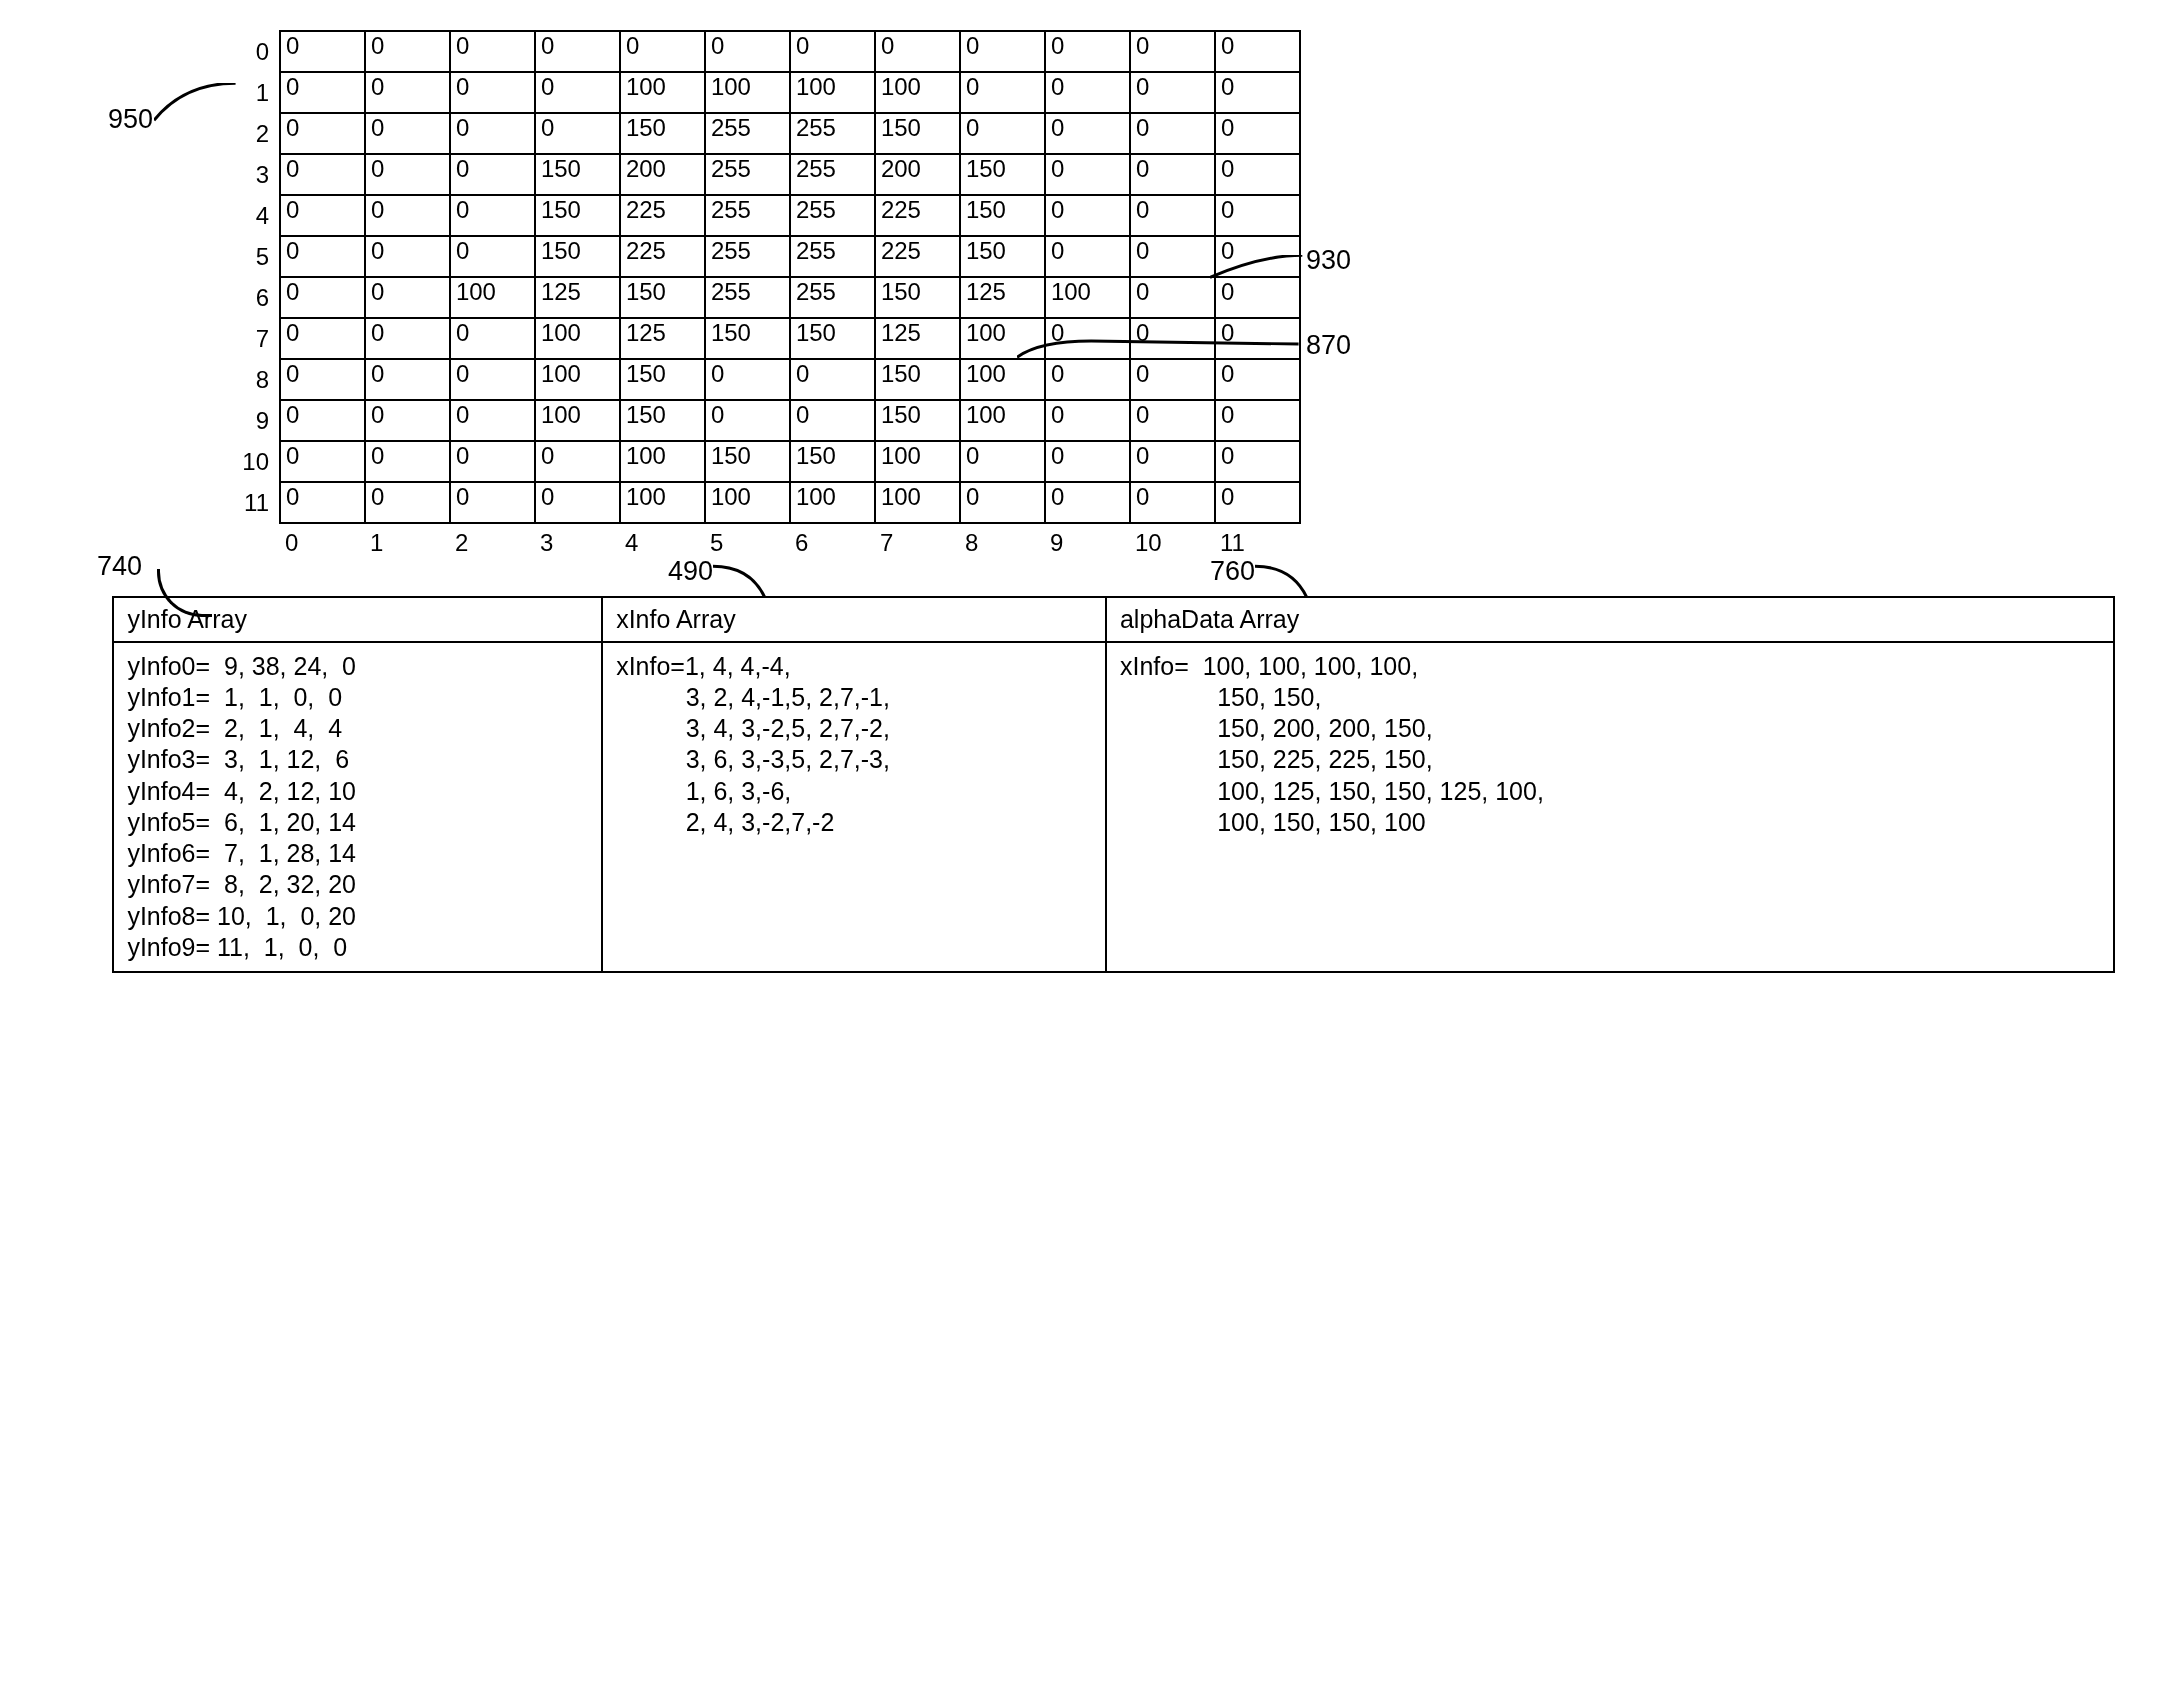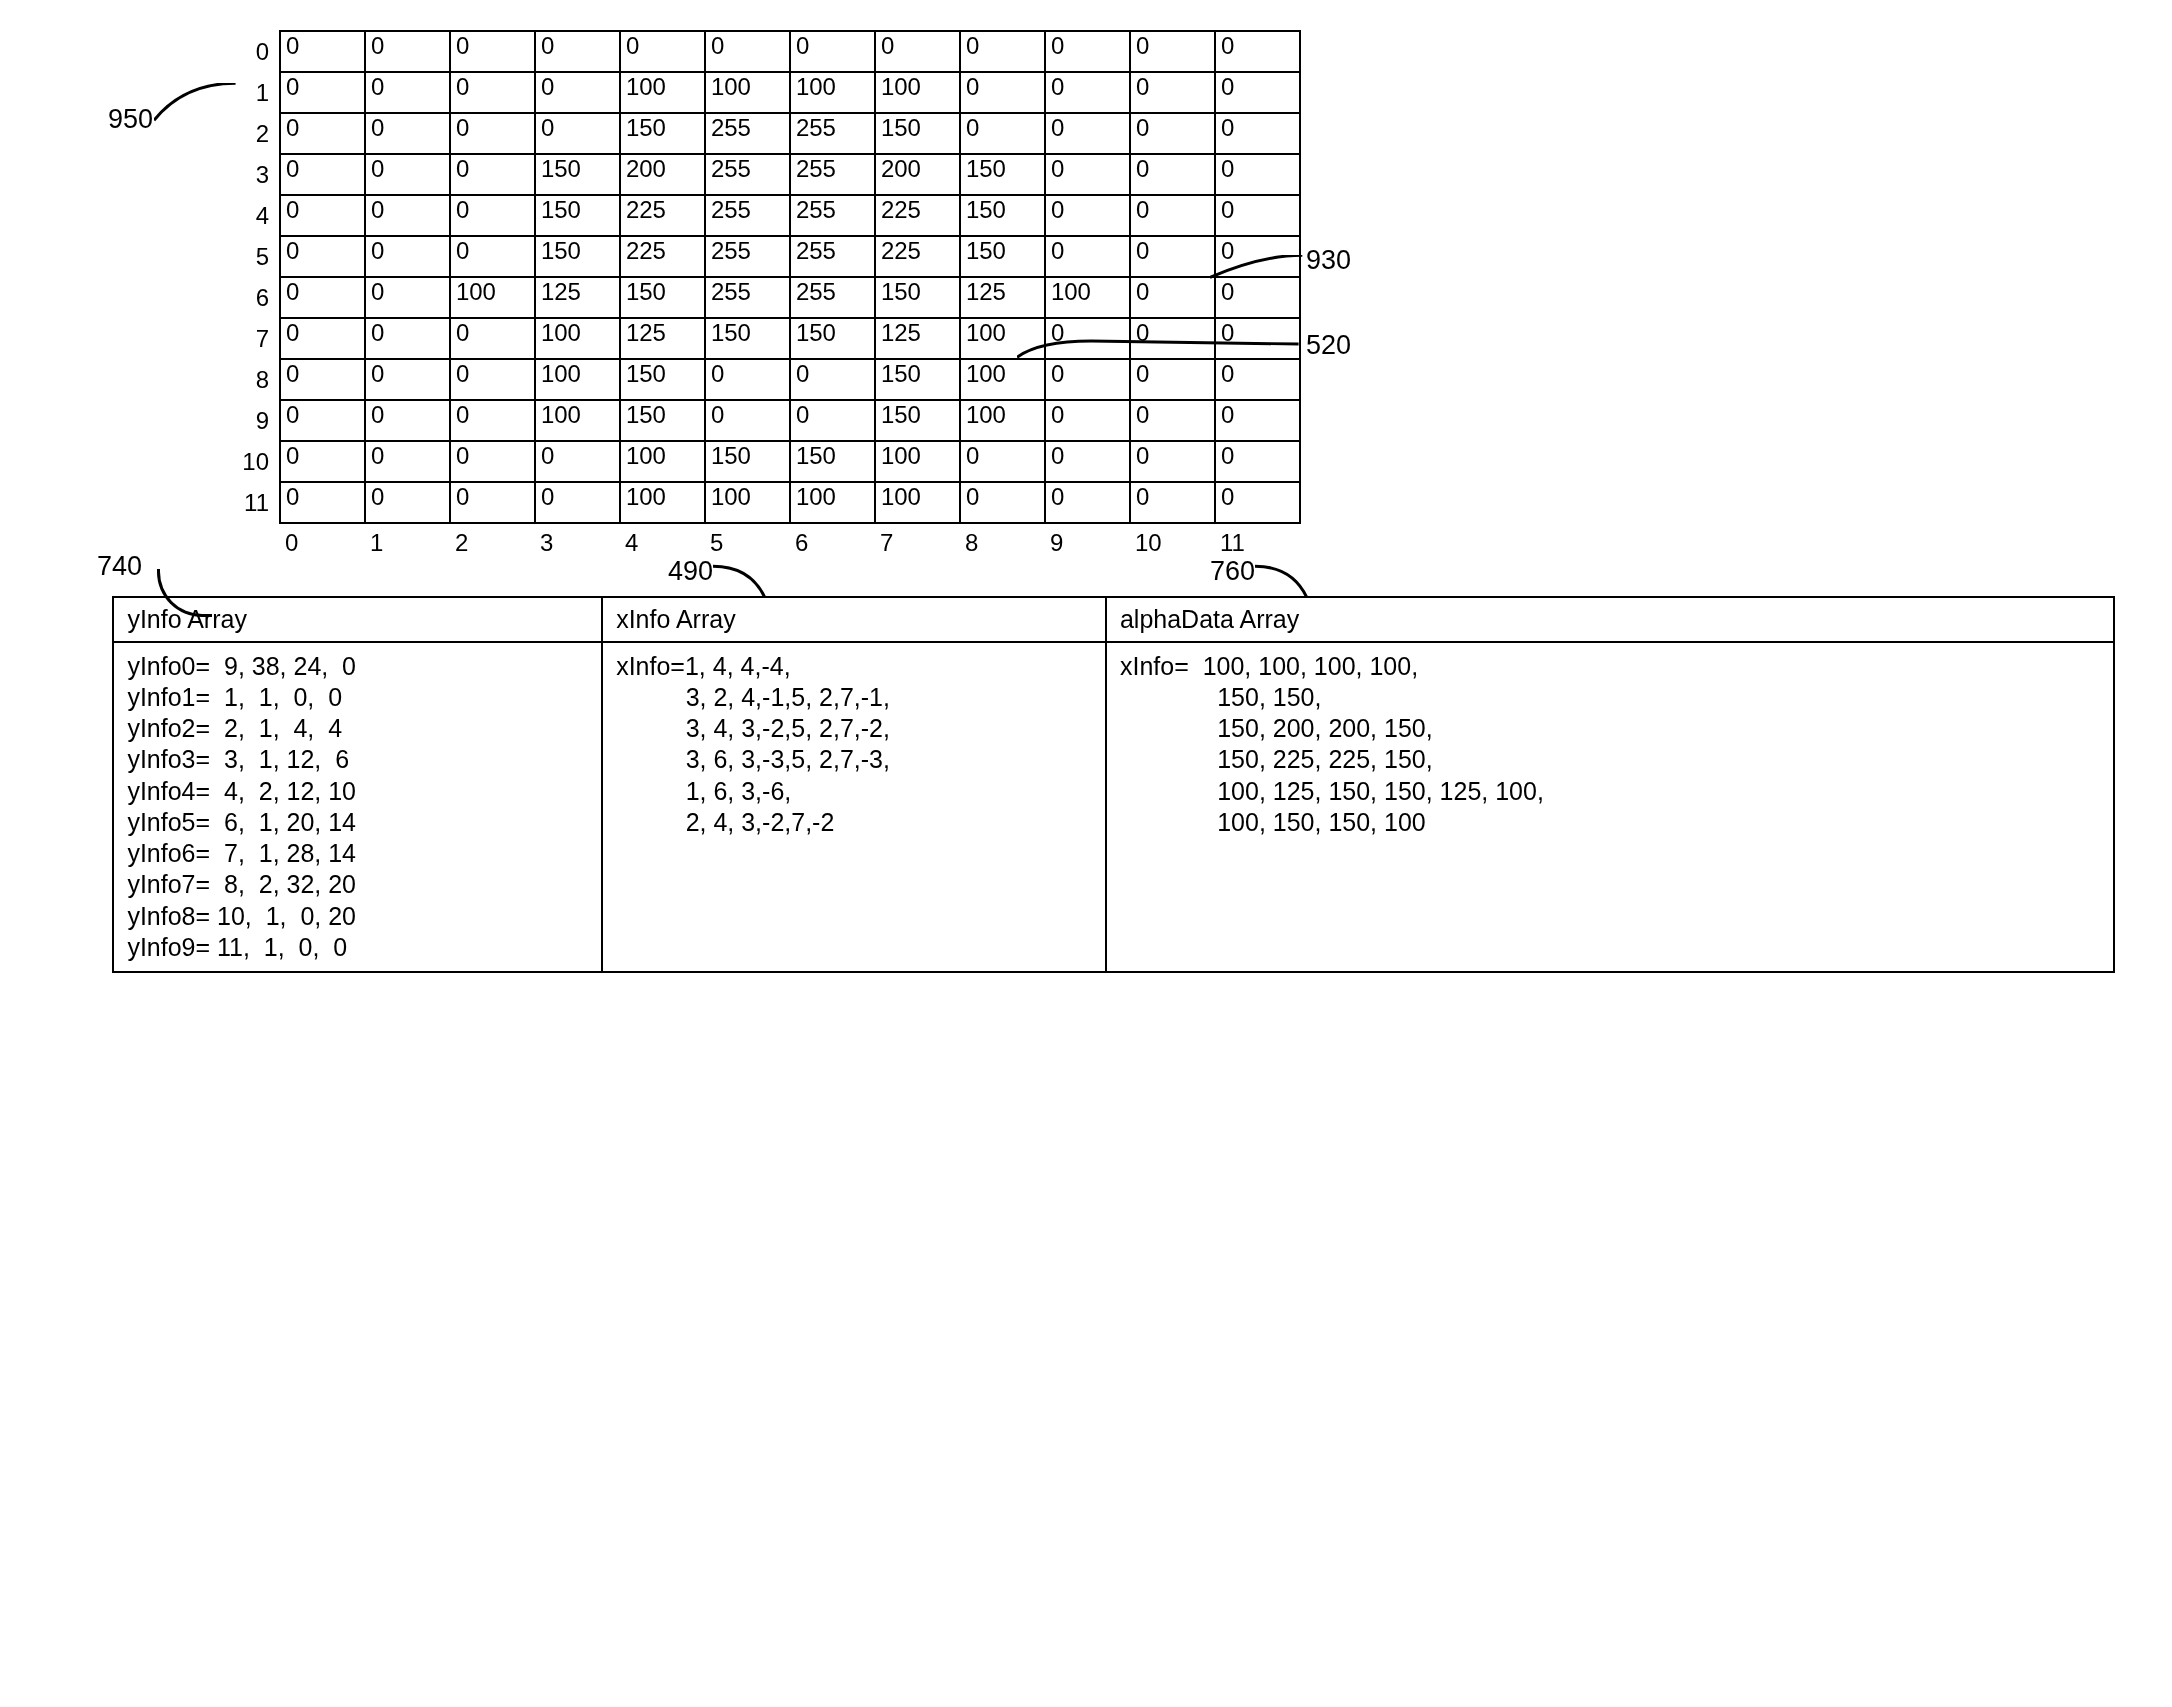--- a/index.html
+++ b/index.html
@@ -106,21 +106,21 @@
       <svg width="96" height="30" style="position:absolute; left:-96px; top:10.4px;" viewBox="0 0 130 40">
         <path d="M0,30 Q70,0 125,0" stroke="#000" stroke-width="4" fill="none"></path>
       </svg>
       <span>930</span>
     </div>
 
     <div class="callout" style="left:1083px; top:300px;">
       <svg width="289" height="30" style="position:absolute; left:-289px; top:1.5px;" viewBox="0 0 390 40">
         <path d="M0,34 Q30,12 100,12 L380,16" stroke="#000" stroke-width="4" fill="none"></path>
       </svg>
-      <span>520</span>
+      <span>870</span>
     </div>
 
     <table class="grid">
       <tbody id="grid-body">
           <tr>
             <td class="rowlabel">0</td>
             <td class="cell">0</td>
             <td class="cell">0</td>
             <td class="cell">0</td>
             <td class="cell">0</td>

